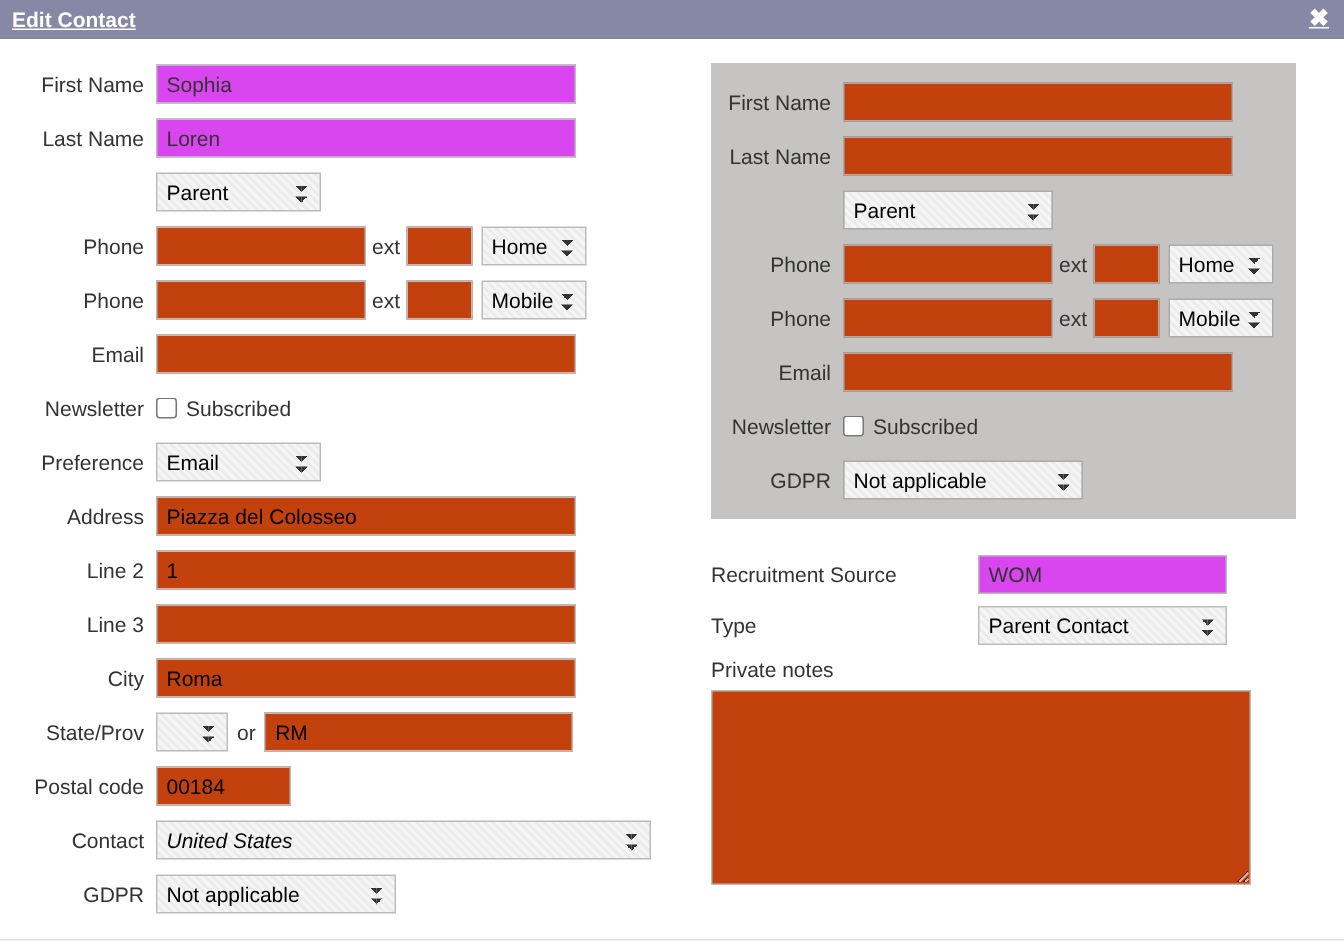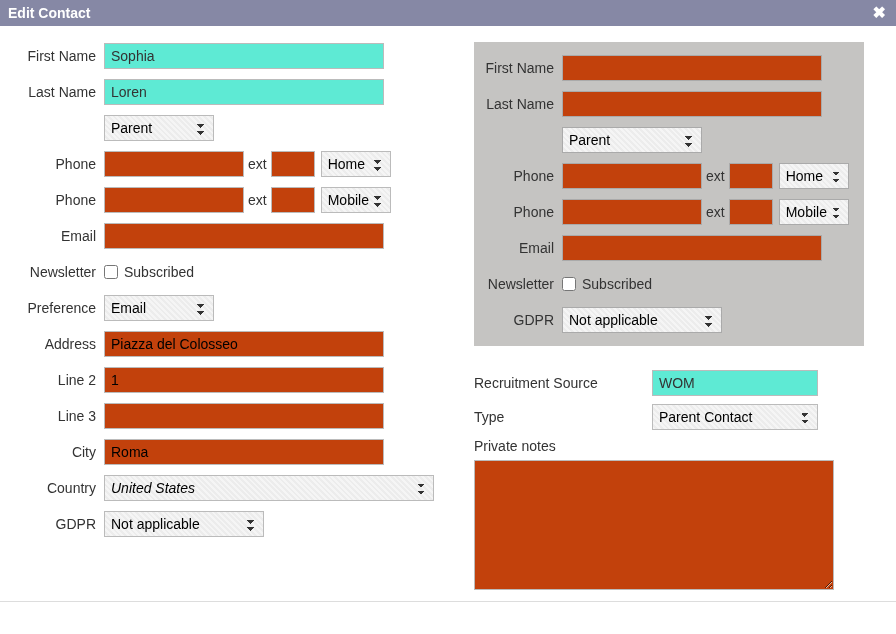--- a/index.html
+++ b/index.html
@@ -14,20 +14,21 @@
   .titlebar {
     background: #8688a5;
     color: #fff;
     height: 26px;
     line-height: 26px;
     padding: 0 10px 0 8px;
     font-weight: 600;
     display: flex;
     justify-content: space-between;
     align-items: center;
+    text-decoration: underline;
   }
   .close-x { font-size: 16px; cursor: pointer; }
   .body {
     padding: 16px 32px 8px 20px;
     display: flex;
     gap: 40px;
     align-items: flex-start;
   }
   .col { flex: 1 1 0; }
   .row {
@@ -67,21 +68,21 @@
     background-position:
       calc(100% - 12px) 8px,
       calc(100% - 8px) 8px,
       calc(100% - 12px) 15px,
       calc(100% - 8px) 15px,
       0 0;
     background-size: 4px 4px, 4px 4px, 4px 4px, 4px 4px, auto;
     background-repeat: no-repeat, no-repeat, no-repeat, no-repeat, repeat;
   }
   .readonly {
-    background: #5eead4;
+    background: #d946ef;
     border: 1px solid #bbb;
     height: 26px;
     line-height: 24px;
     padding: 0 6px;
   }
   .w280 { width: 280px; }
   .w160 { width: 160px; }
   .w140 { width: 140px; }
   .w110 { width: 110px; }
   .w90  { width: 90px;  }
@@ -196,24 +197,34 @@
       <div class="row">
         <div class="lab">Line 3</div>
         <input type="text" class="w280" value="" style="">
       </div>
 
       <div class="row">
         <div class="lab">City</div>
         <input type="text" class="w280" value="Roma" style="">
       </div>
 
-
-
-      <div class="row">
-        <div class="lab">Country</div>
+      <div class="row">
+        <div class="lab">State/Prov</div>
+        <select style="width:48px"><option></option></select>
+        <span class="or">or</span>
+        <input type="text" style="width: 206px;" value="RM">
+      </div>
+
+      <div class="row">
+        <div class="lab">Postal code</div>
+        <input type="text" class="w90" value="00184" style="">
+      </div>
+
+      <div class="row">
+        <div class="lab">Contact</div>
         <select class="wcountry"><option>United States</option></select>
       </div>
 
       <div class="row">
         <div class="lab">GDPR</div>
         <select class="w160"><option>Not applicable</option></select>
       </div>
     </div>
 
     <div class="col">

